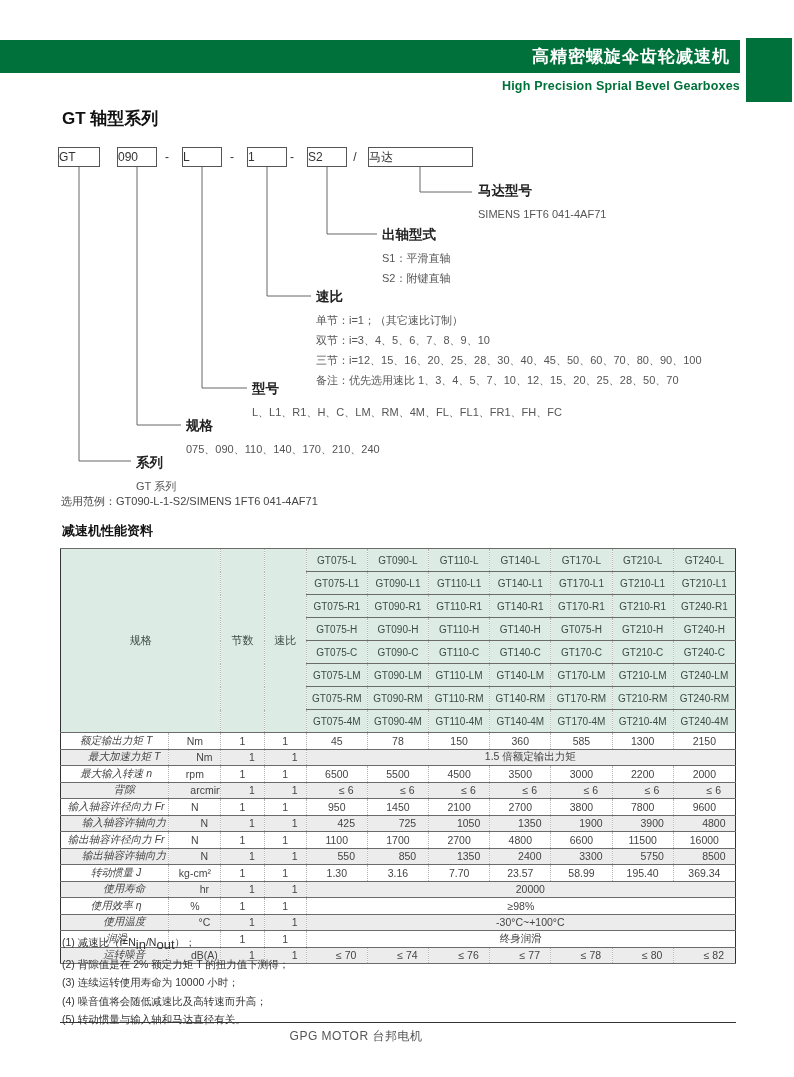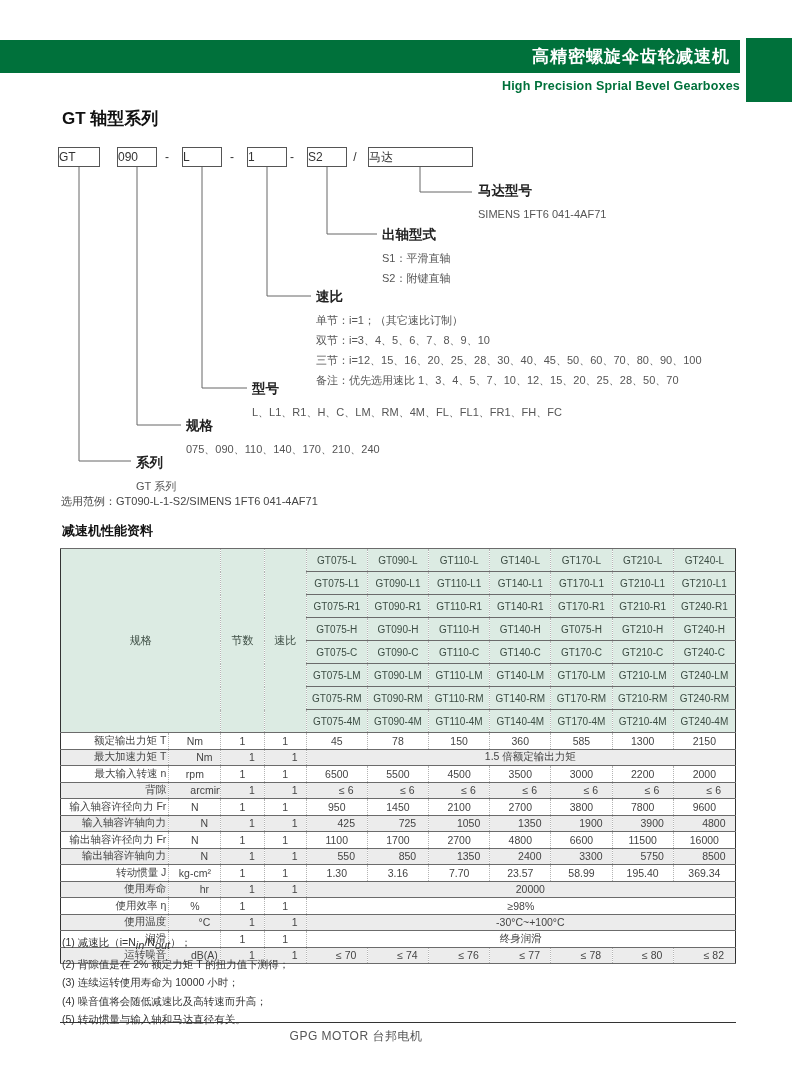--- a/index.html
+++ b/index.html
@@ -36,26 +36,26 @@
   
   .table-title{position:absolute;left:62px;top:522px;font-size:13px;font-weight:bold;color:#111;}
   table.perf{position:absolute;left:60px;top:548px;width:676px;border-collapse:collapse;
     table-layout:fixed;font-size:10.5px;color:#444;border:1.5px solid #333;}
   .perf td{border-top:1px solid #6b6b6b;border-bottom:1px solid #6b6b6b;
     border-left:1px dotted #b3b3b3;border-right:1px dotted #b3b3b3;
     text-align:center;height:16.5px;padding:0 2px;overflow:hidden;white-space:nowrap;background:#fff;}
   .perf td.model{background:#DCEBE3;height:23px;font-size:10px;color:#3d4d44;}
   .perf td.corner{background:#DCEBE3;font-size:11px;color:#3d4d44;}
   .perf tr.alt td{background:#ECECEC;padding-left:21px;}
-  .perf td.lbl{text-align:right;padding-left:5px;}
+  .perf td.lbl{text-align:center;padding-left:5px;font-style:italic;}
 
   
   #notes{position:absolute;left:62px;top:933px;}
   #notes .note{font-size:10.5px;color:#333;line-height:18.5px;white-space:nowrap;}
-  #notes sub{font-size:11px;font-style:italic;}
+  #notes sub{font-size:13px;}
   .footer-rule{position:absolute;left:60px;top:1022px;width:676px;border-top:1.5px solid #333;}
   .footer-brand{position:absolute;left:0;top:1028px;width:712px;text-align:center;
     font-size:12px;color:#555;letter-spacing:0.5px;}
 </style>
 </head>
 <body>
 
 <div id="page">
 
   <div class="green-bar">

